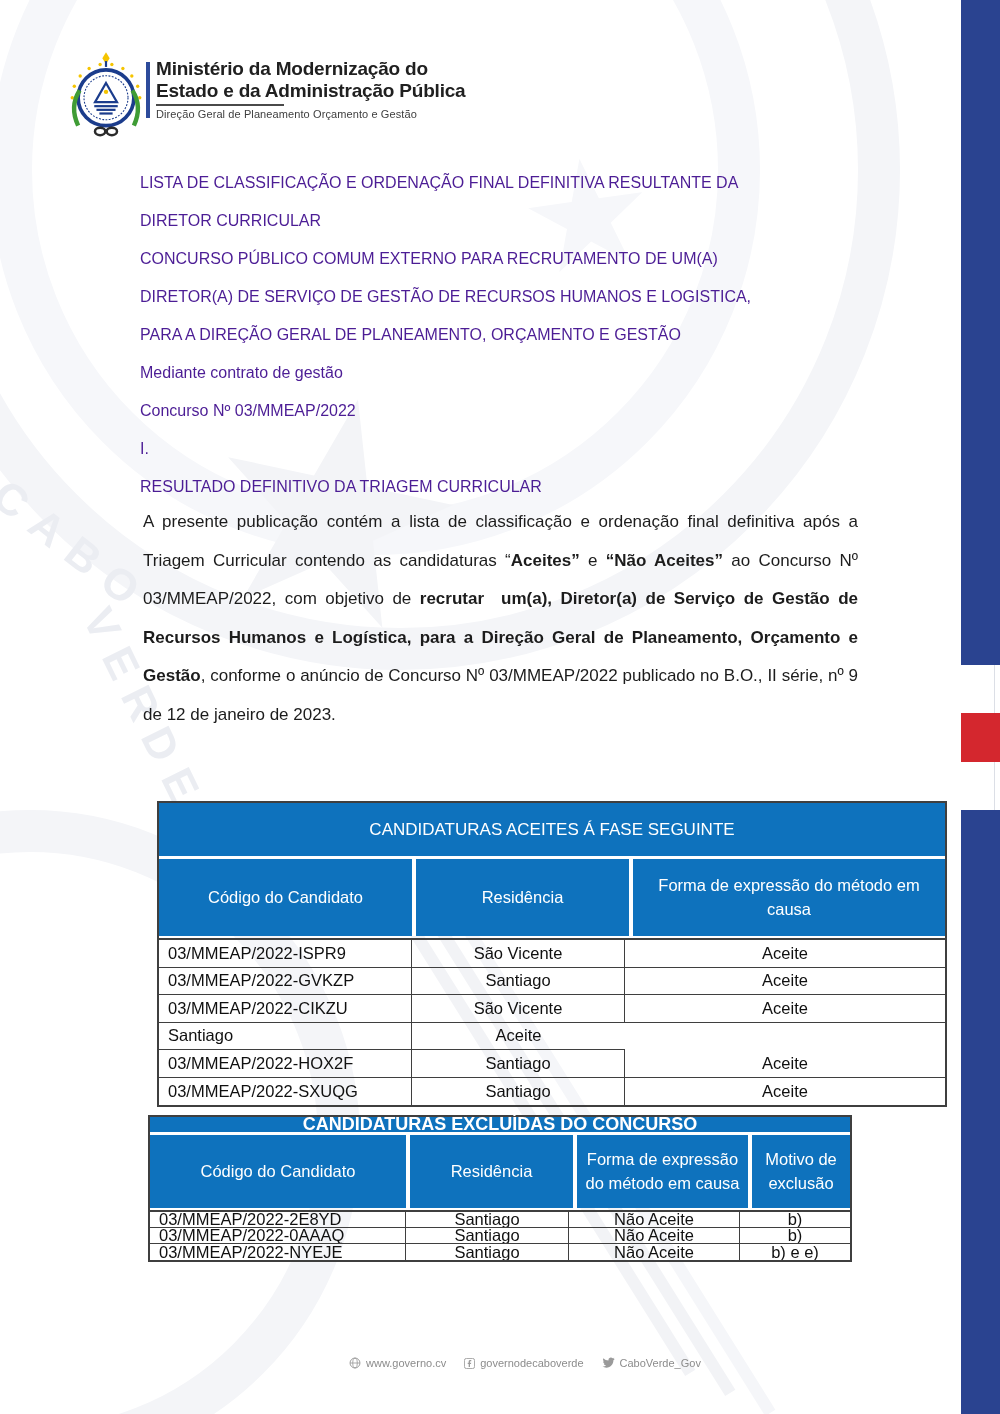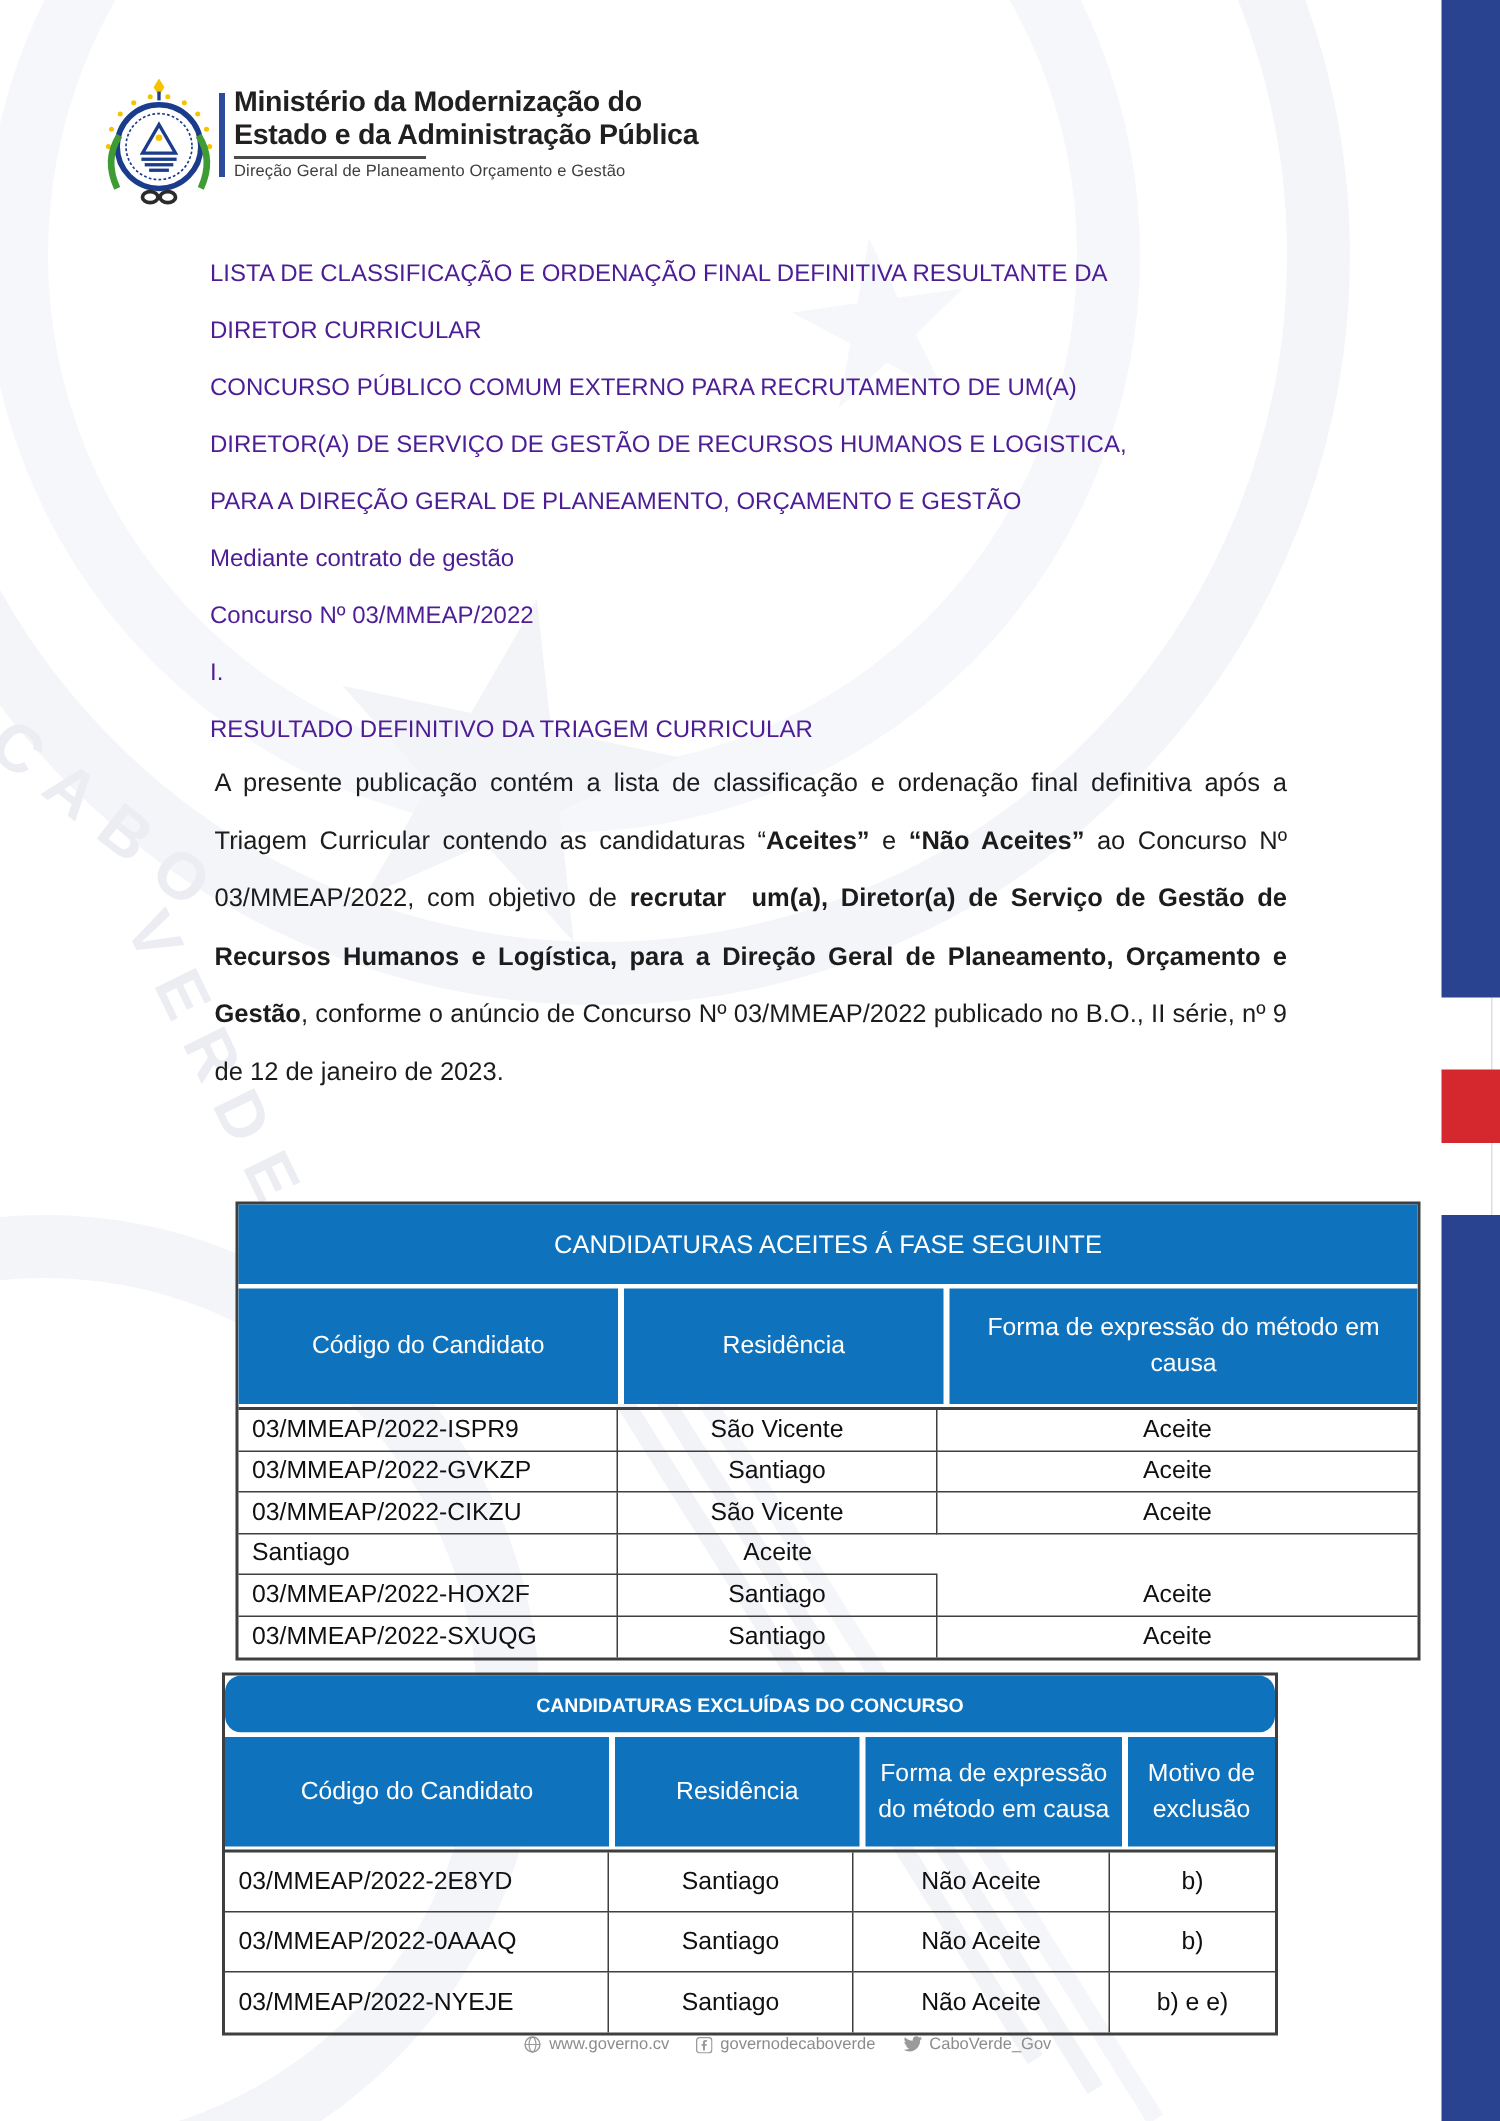--- a/index.html
+++ b/index.html
@@ -45,35 +45,35 @@
 
   
   .tbl { position:absolute; border:2px solid #3f3f3f; }
   .tbl-title {
     background:var(--blue,#0E72BD); color:#fff;
     display:flex; align-items:center; justify-content:center;
   }
   .t1 { left:157px; top:773px; width:790px;margin-top:28px; }
   .t2 { left:148px; top:1115px; width:704px; }
   .t1 .tbl-title { height:53px; font-size:17px; }
-  .t2 .tbl-title { height:38px; font-size:13px; font-weight:bold;border-radius:11px; }
+  .t2 .tbl-title { height:15px; font-size:18px; font-weight:bold; }
   .tbl-head { display:grid; gap:4px; padding-top:2.5px; background:#fff; }
   .t1 .tbl-head { grid-template-columns:253px 213px 1fr; }
   .t2 .tbl-head { grid-template-columns:256px 163px 171px 1fr; }
   .hcell {
     background:var(--blue,#0E72BD); color:#fff; text-align:center;
     display:flex; align-items:center; justify-content:center;
     font-size:16.5px; line-height:24px; padding:4px 6px;
   }
   .t1 .hcell { height:77px; }
   .t2 .hcell { height:73px; }
   .tbl-body { margin-top:2.5px; border-top:2px solid #3f3f3f; }
   .tb-row { display:grid; }
   .t1 .tb-row { grid-template-columns:253px 213px 1fr; height:27.5px; }
-  .t2 .tb-row { grid-template-columns:256px 163px 171px 1fr; height:40px; }
+  .t2 .tb-row { grid-template-columns:256px 163px 171px 1fr; height:16px; }
   .tb-row > div {
     border-bottom:1.5px solid #3f3f3f; border-right:1.5px solid #3f3f3f;
     display:flex; align-items:center; justify-content:center;
     font-size:16.5px; color:#101010; overflow:hidden; white-space:nowrap;
   }
   .tb-row > div:first-child { justify-content:flex-start; padding-left:9px; }
   .tb-row > div:last-child { border-right:none; }
   .tb-row:last-child > div { border-bottom:none; }
 
   

